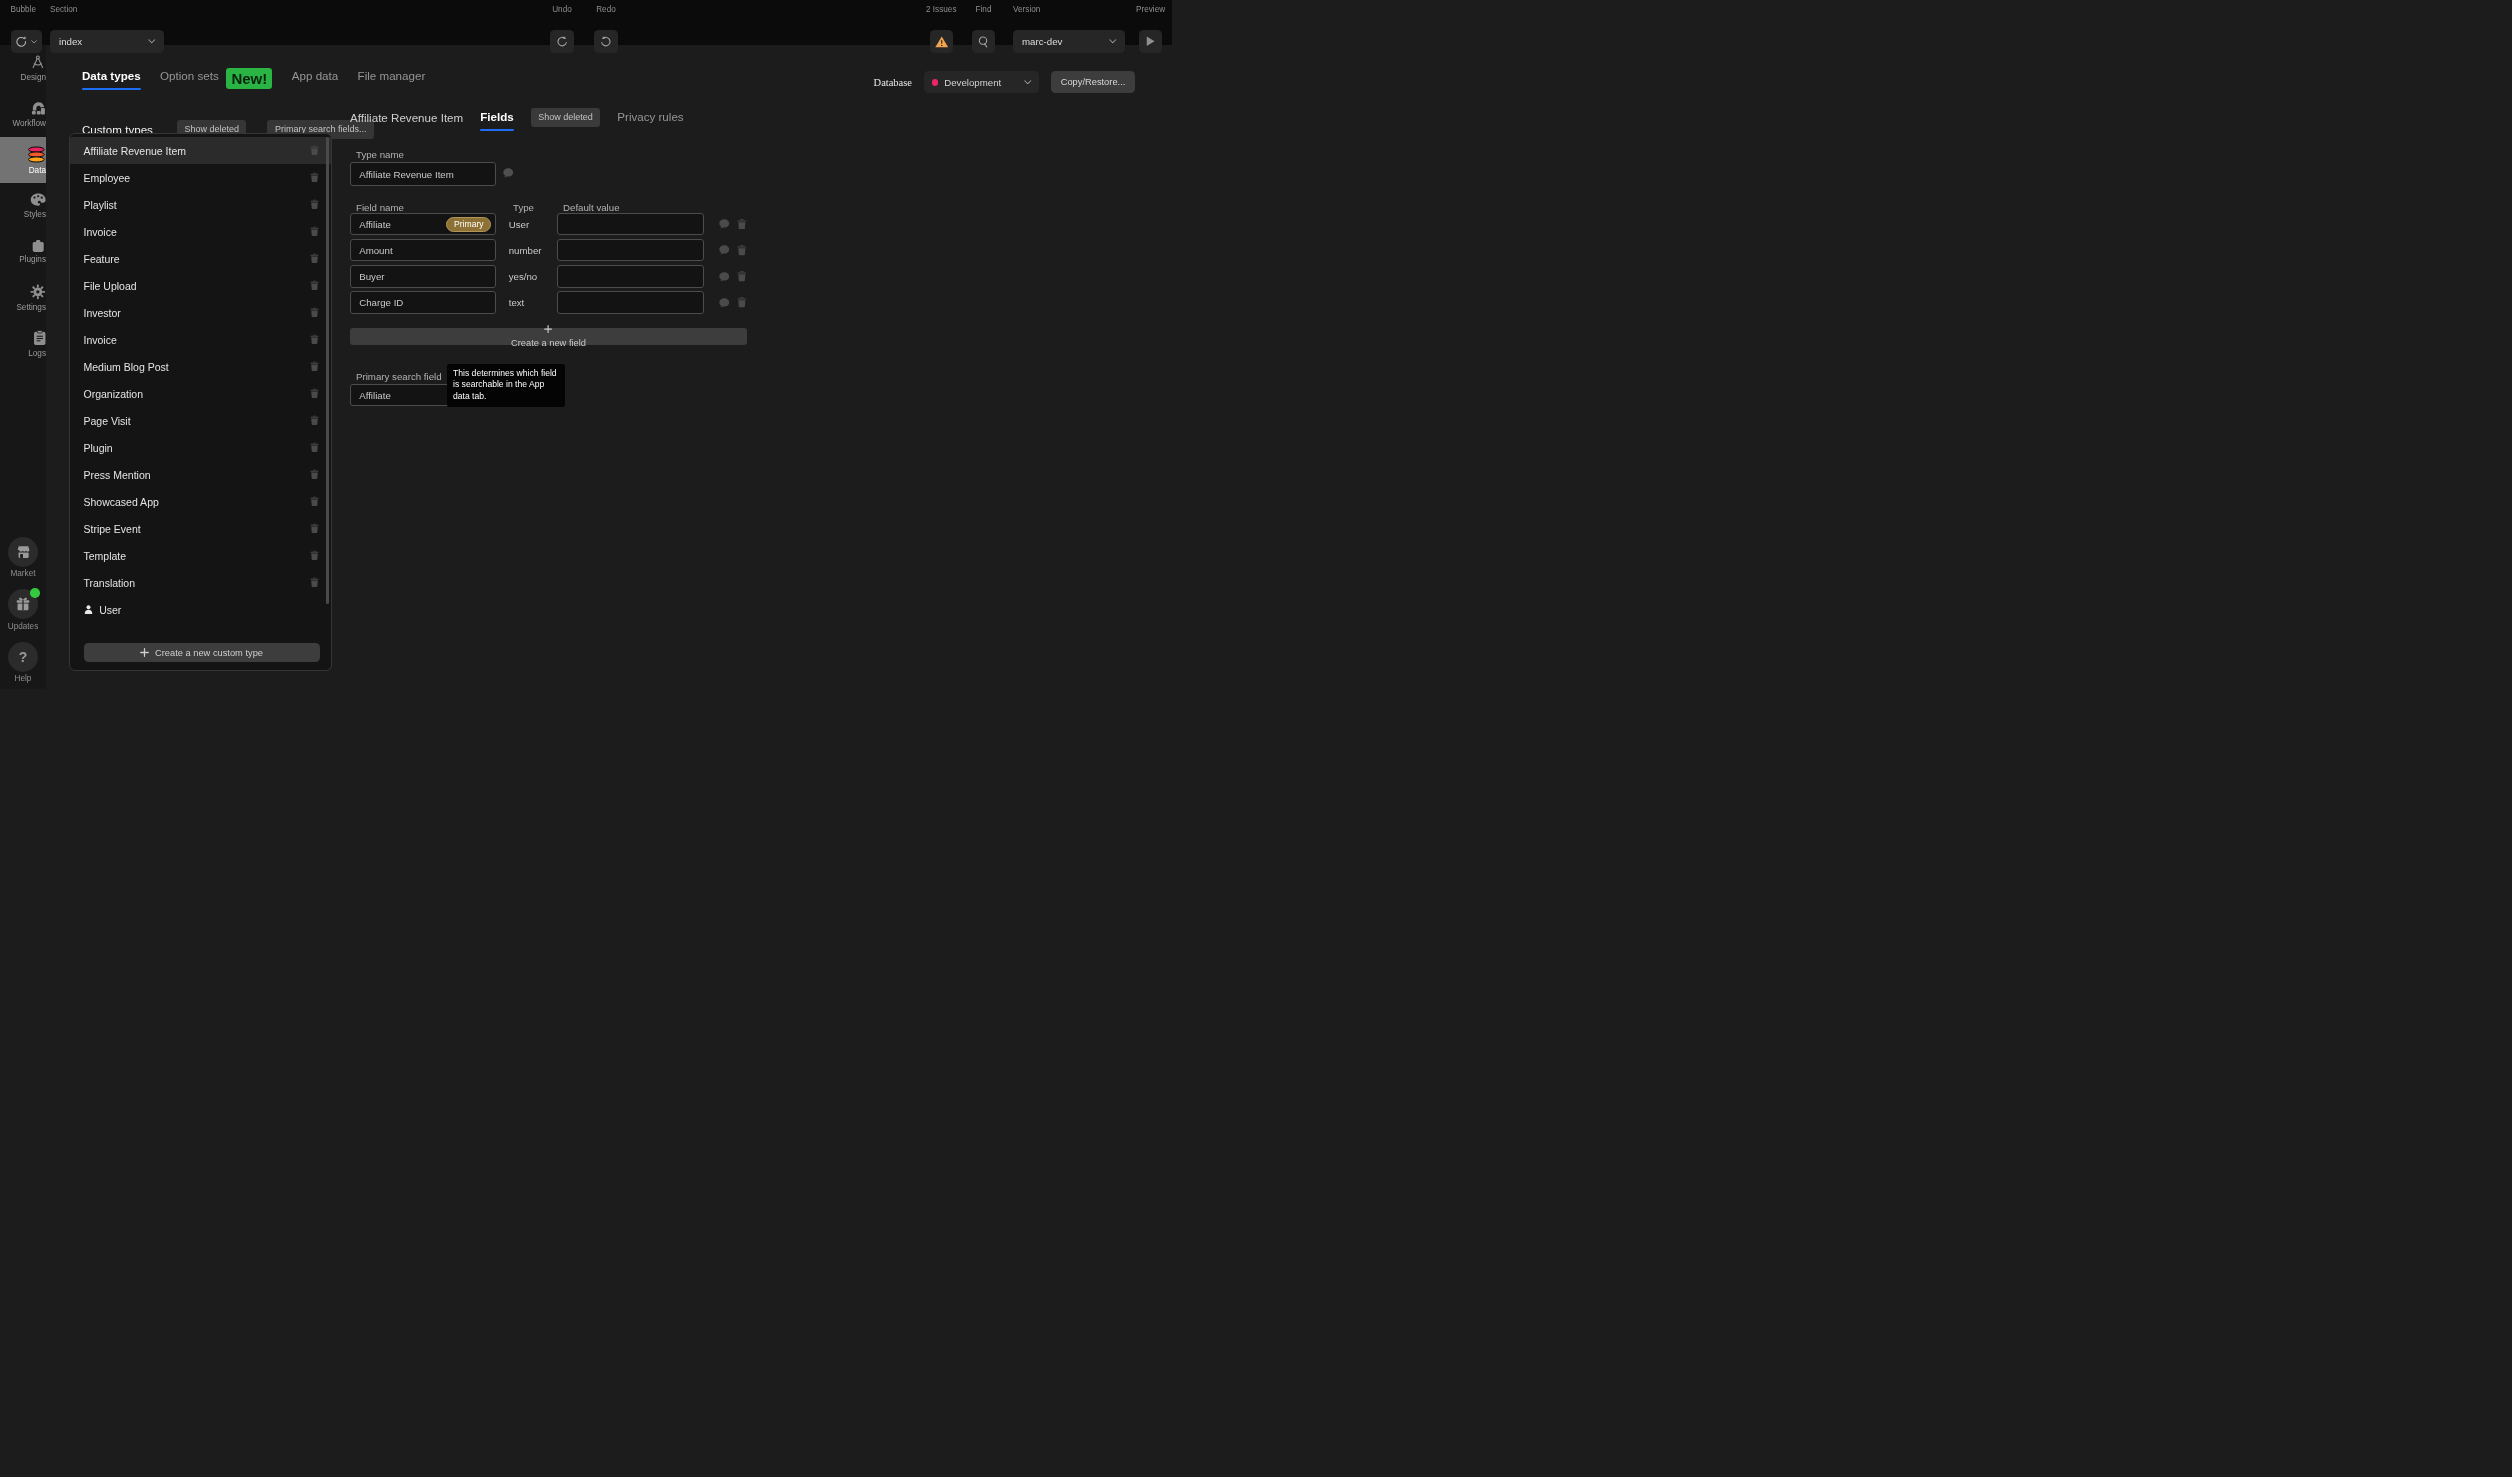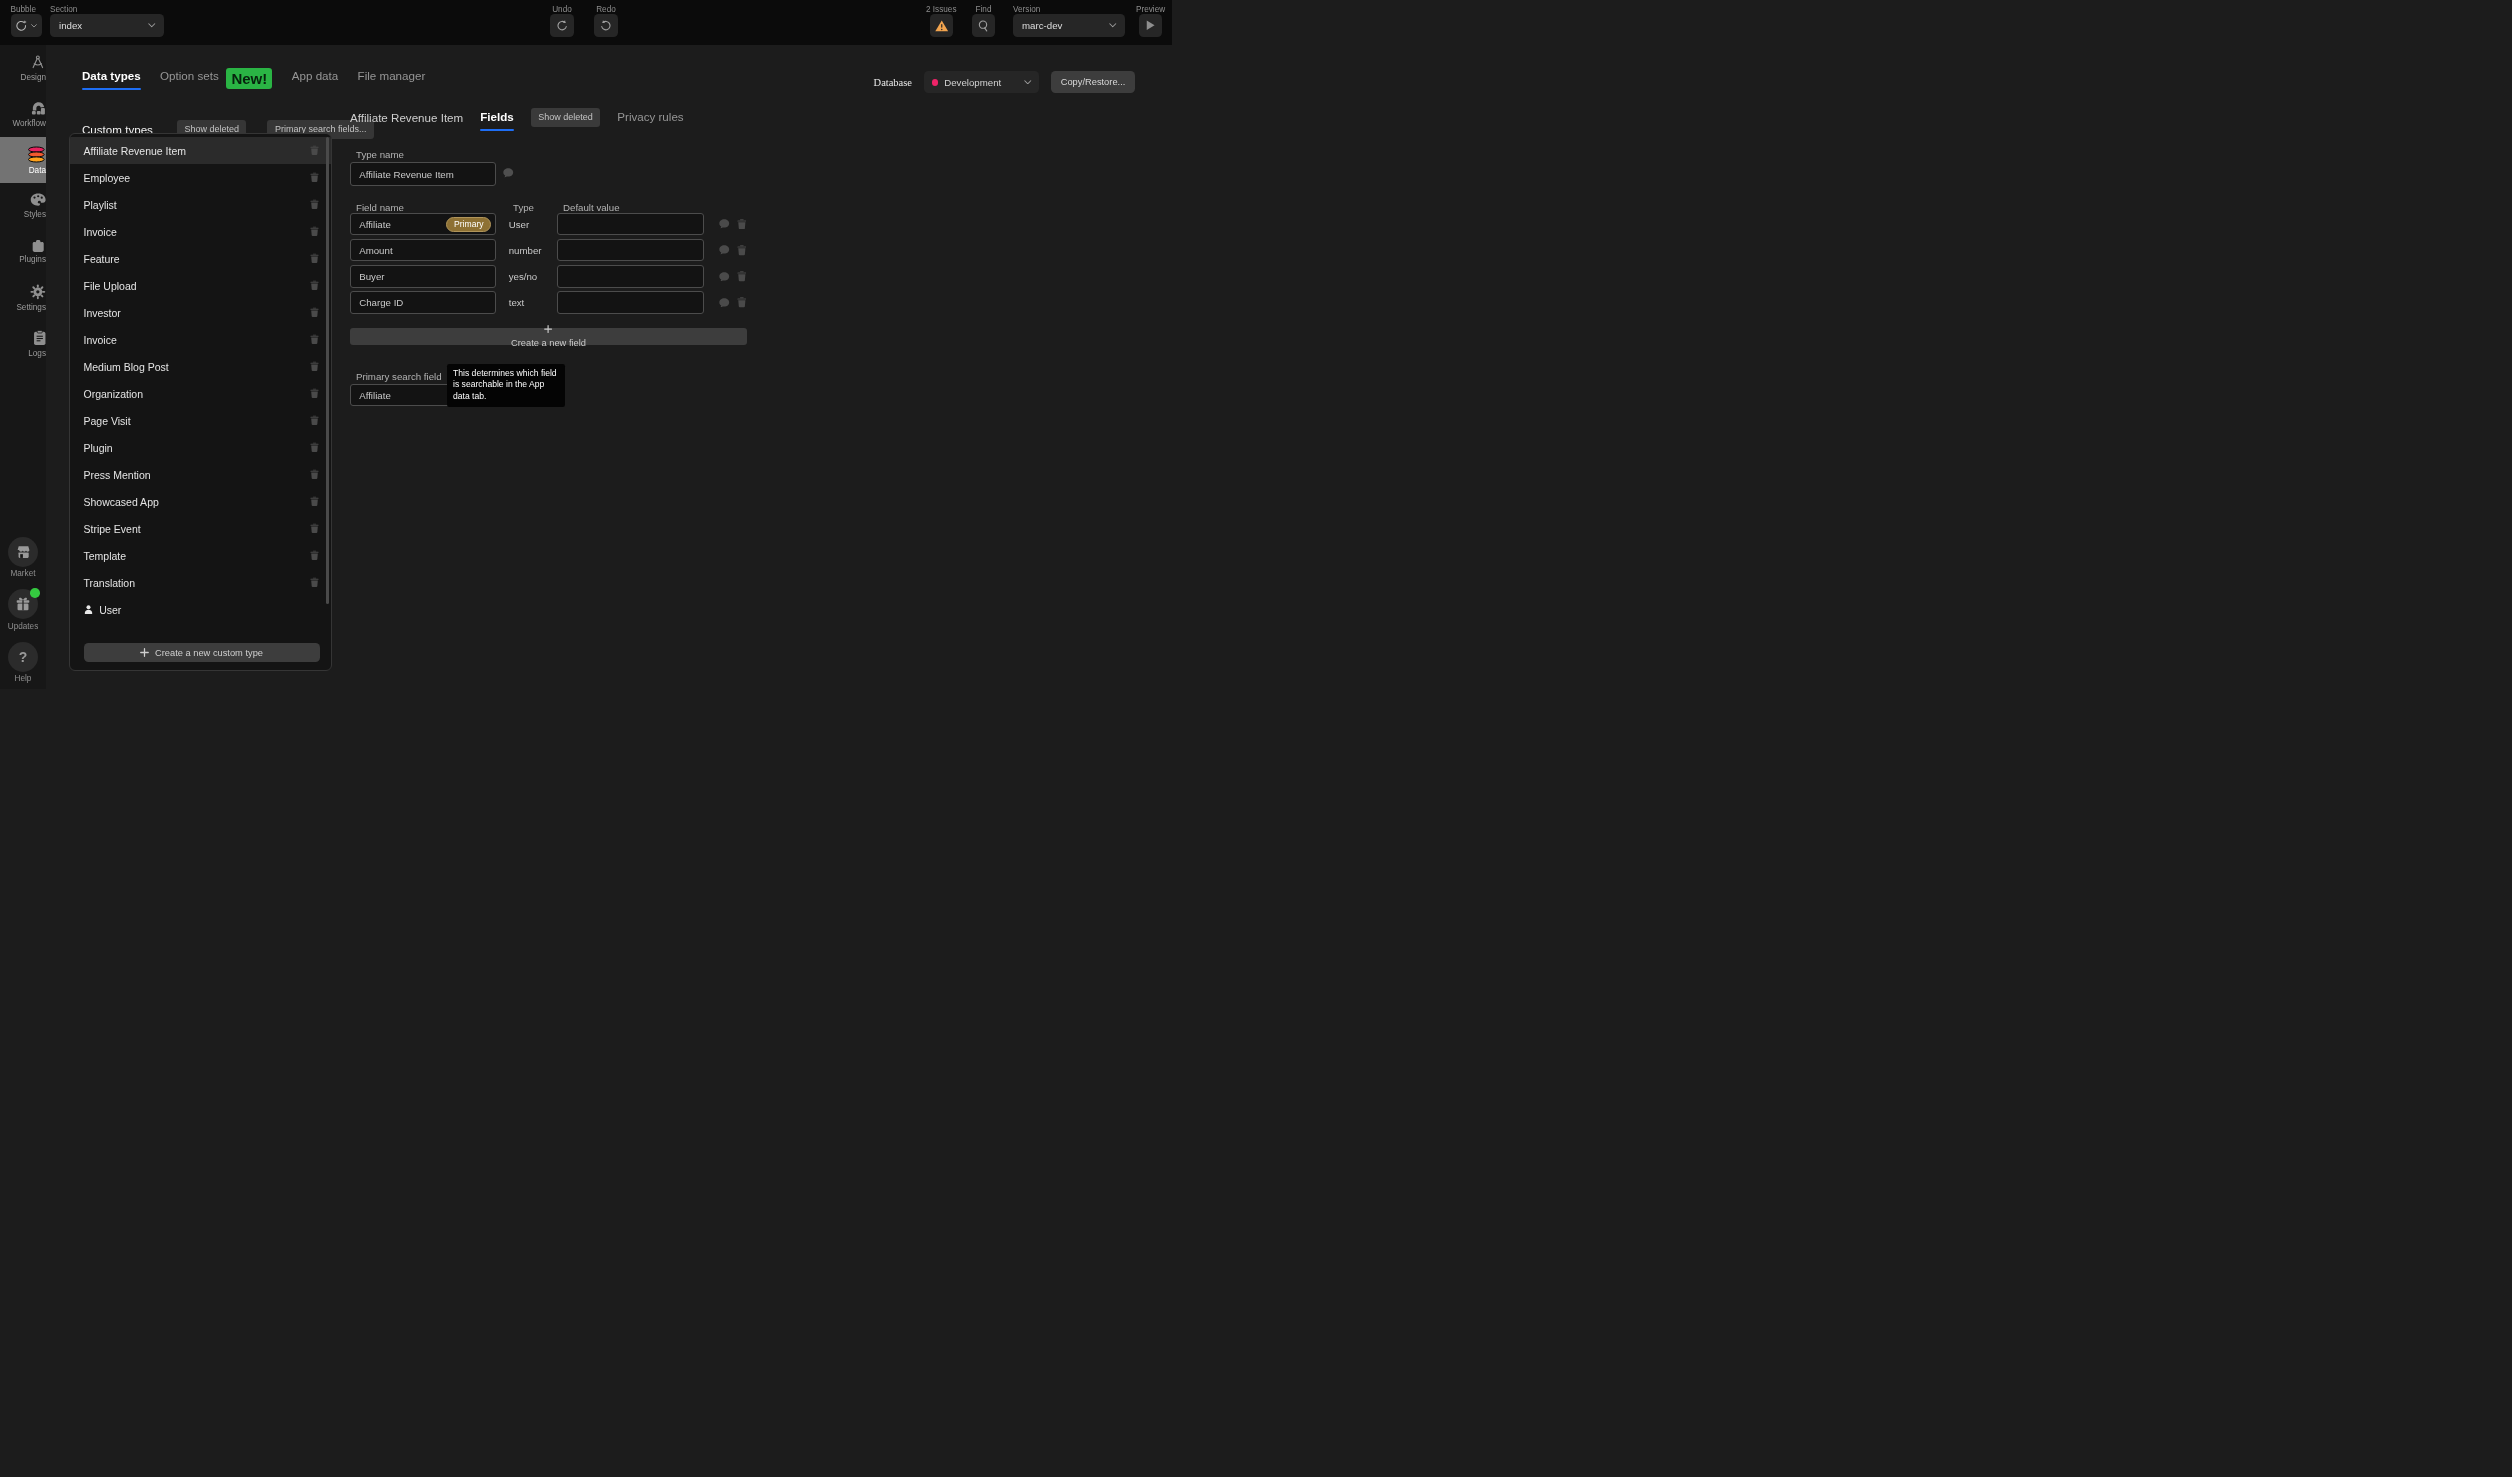--- a/index.html
+++ b/index.html
@@ -2,21 +2,21 @@
 <html style="font-size:12px"><head>
 <meta charset="utf-8">
 <style>
   * { margin:0; padding:0; box-sizing:border-box; }
   html,body { width:1172px; height:689px; }
   body { background:#1c1c1c; font-family:"Liberation Sans",sans-serif; overflow:hidden; position:relative; -webkit-font-smoothing:antialiased; }
   button { font-family:inherit; cursor:pointer; }
 
   
   .topbar { position:absolute; left:0; top:0; width:1172px; height:45px; background:#0b0b0b; z-index:10; }
-  .tb-group { position:absolute; top:5.2px; display:flex; flex-direction:column; gap:0; }
+  .tb-group { position:absolute; top:5.2px; display:flex; flex-direction:column; gap:16px; }
   .tb-group.center { align-items:center; }
   .tb-label { font-size:8.2px; line-height:9px; color:#8e8e8e; white-space:nowrap; }
   .tb-btn { height:23px; background:#262626; border:none; border-radius:4.5px; display:flex; align-items:center; justify-content:center; gap:3px; color:#b5b5b5; }
   .tb-dd { height:23px; background:#262626; border-radius:4.5px; display:flex; align-items:center; padding:0 8.2px 0 9px; color:#dedede; font-size:9.7px; cursor:pointer; }
   .tb-dd .chev { margin-left:auto; color:#9a9a9a; display:flex; }
 
   
   .sidebar { position:absolute; left:0; top:45px; bottom:0; width:46px; background:#171717; display:flex; flex-direction:column; z-index:5; }
   .nav-item { height:46px; display:flex; flex-direction:column; align-items:flex-end; justify-content:center; gap:3px; font-size:8.2px; color:#9b9b9b; cursor:pointer; }
   .nav-item .nicon { display:flex; color:#8f8f8f; }

